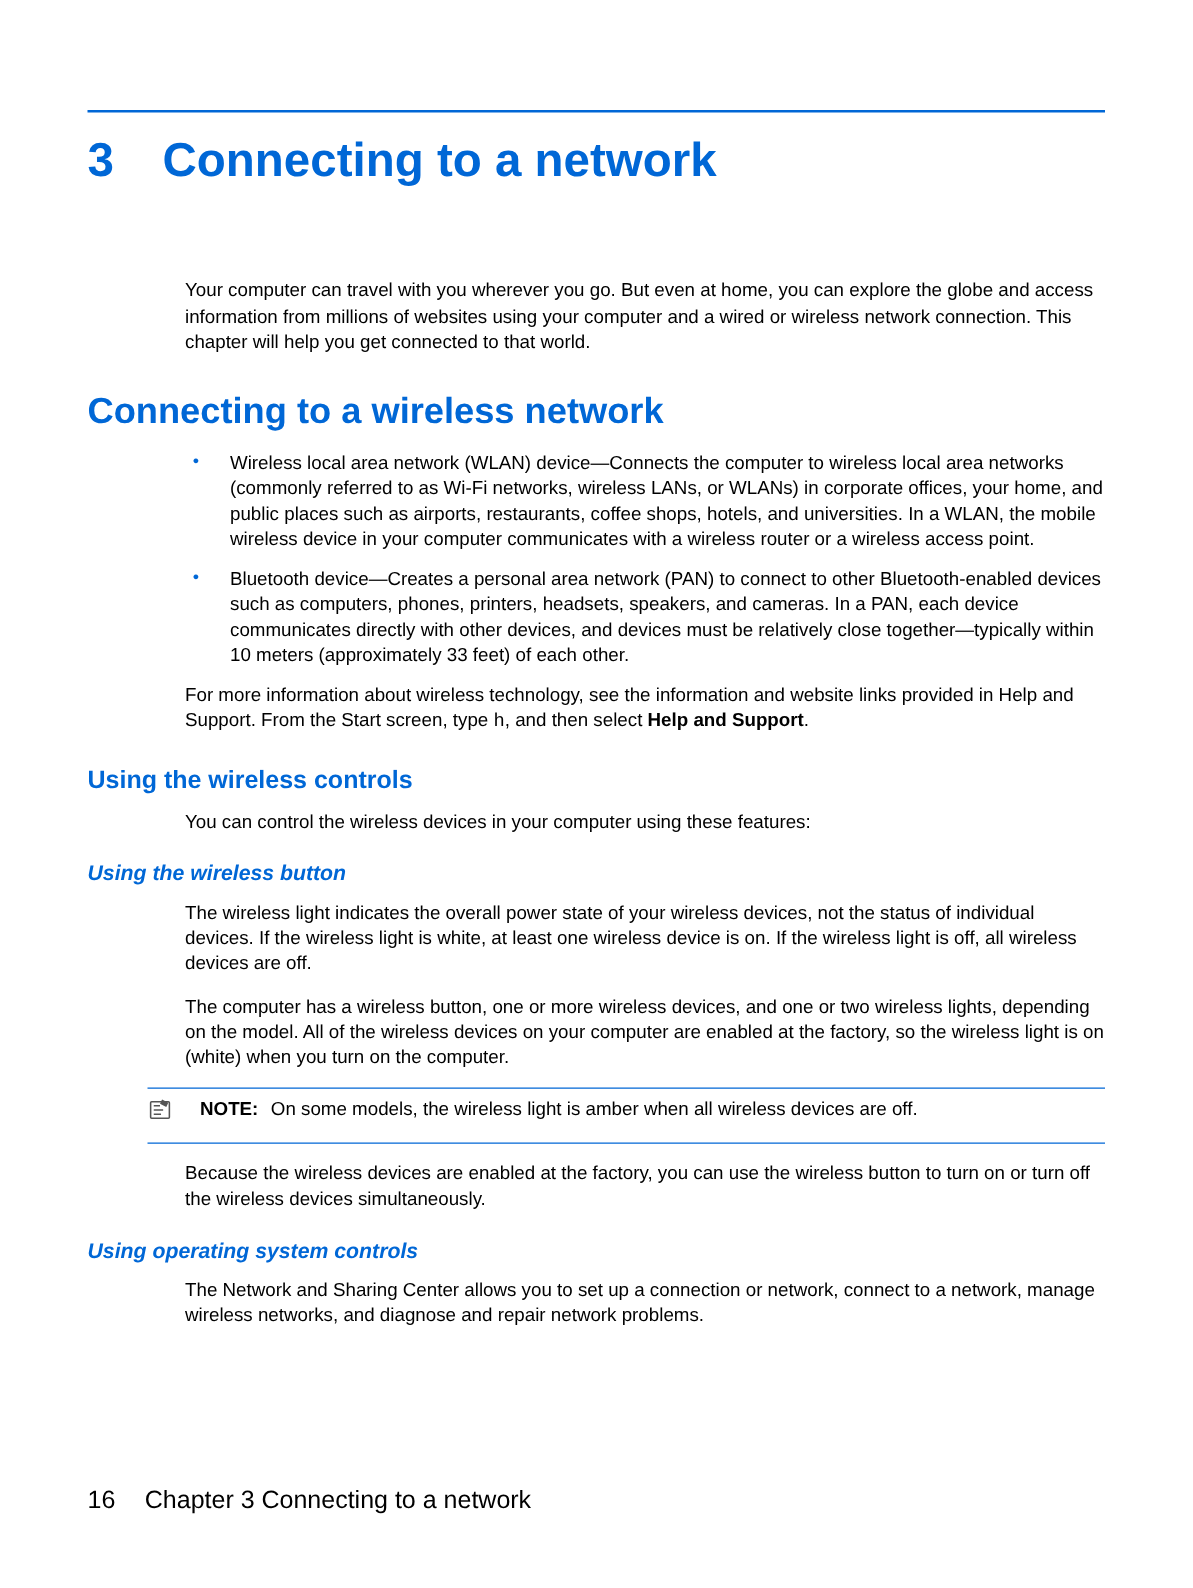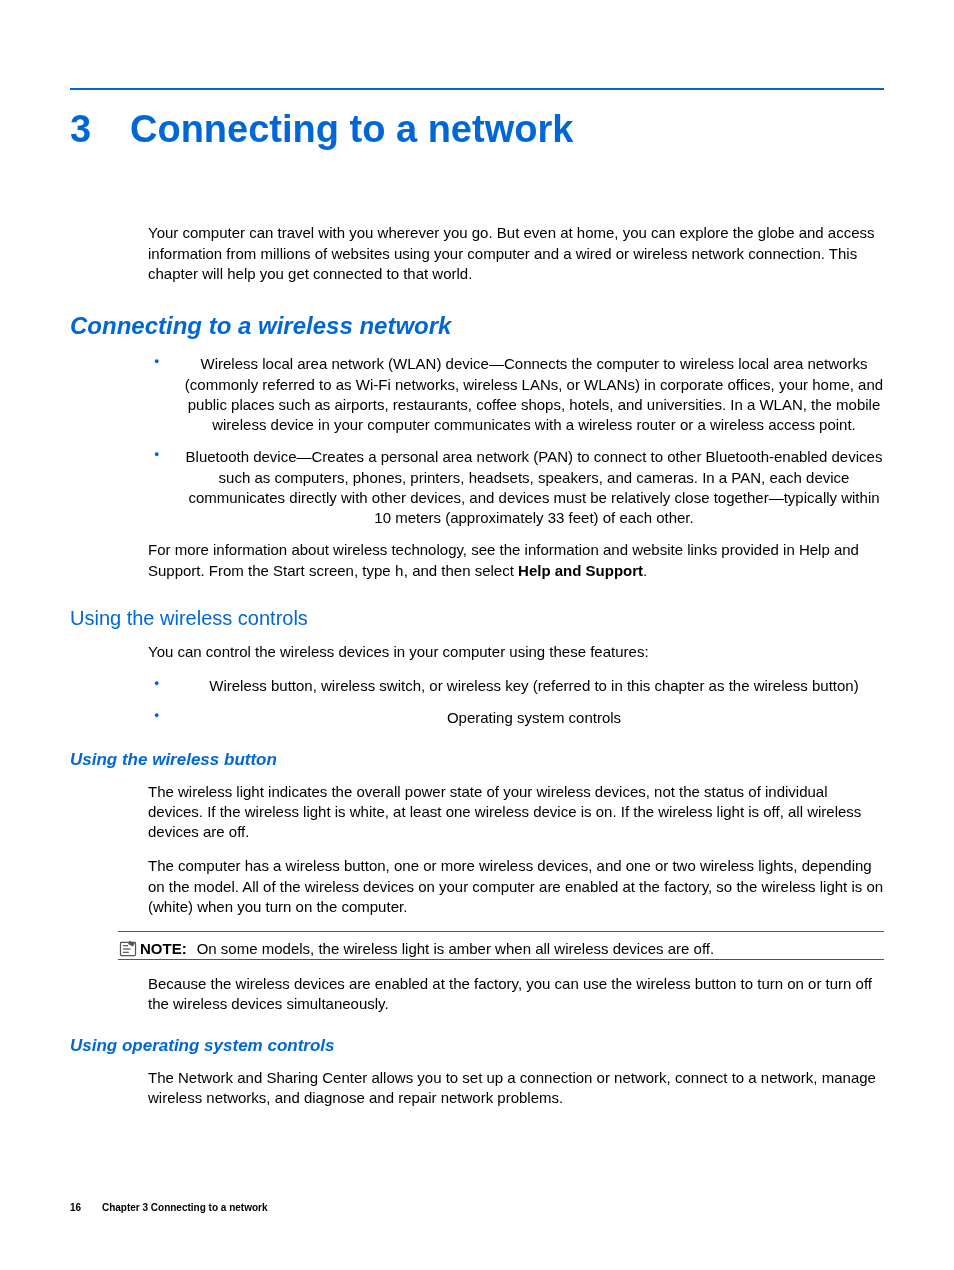--- a/index.html
+++ b/index.html
@@ -35,83 +35,80 @@
       text-align: center;
     }
     .content {
       margin-left: 78px;
     }
     .para {
       margin-bottom: 14px;
     }
     .h2 {
       color: #0067d6;
-      font-size: 24px;
+      font-size: 29px;
       font-weight: bold;
       margin: 26px 0 12px -78px;
-      font-style: italic;
     }
     .h3 {
       color: #0067d6;
       font-size: 20px;
-      font-weight: normal;
+      font-weight: bold;
       margin: 22px 0 10px -78px;
     }
     .h4 {
       color: #0067d6;
       font-size: 17px;
       font-weight: bold;
       margin: 20px 0 10px -78px;
       font-style: italic;
     }
     ul {
       list-style: none;
       margin: 0 0 12px 0;
     }
     ul li {
       position: relative;
       padding-left: 36px;
       margin-bottom: 12px;
-      text-align: center;
     }
     ul li::before {
       content: "●";
       position: absolute;
       left: 6px;
       top: 1px;
       font-size: 9px;
       color: #0067d6;
     }
     .note-block {
       border-top: 1px solid #0067d6;
       border-bottom: 1px solid #0067d6;
-      padding: 6px 0 0 0;
+      padding: 6px 0 16px 0;
       margin: 8px 0 14px -30px;
       display: flex;
       align-items: center;
-      gap: 2px;
+      gap: 22px;
     }
     .note-icon {
       width: 20px;
       height: 20px;
       flex-shrink: 0;
       margin-top: 1px;
     }
     .note-label {
       font-weight: bold;
       margin-right: 10px;
     }
     .mono { font-family: "Courier New", monospace; font-size: 15px; }
     .bold { font-weight: bold; }
     .footer {
       position: absolute;
       bottom: 56px;
       left: 70px;
-      font-size: 10px;
-      font-weight: bold;
+      font-size: 20px;
     }
     .footer-page { margin-right: 18px; }
   </style>
 </head>
 <body>
 
 <div class="chapter-rule"></div>
 <div class="chapter-heading">
   <span class="chapter-number">3</span>
   <span class="chapter-title">Connecting to a network</span>
@@ -125,24 +122,20 @@
   <ul>
     <li>Wireless local area network (WLAN) device—Connects the computer to wireless local area networks (commonly referred to as Wi-Fi networks, wireless LANs, or WLANs) in corporate offices, your home, and public places such as airports, restaurants, coffee shops, hotels, and universities. In a WLAN, the mobile wireless device in your computer communicates with a wireless router or a wireless access point.</li>
     <li>Bluetooth device—Creates a personal area network (PAN) to connect to other Bluetooth-enabled devices such as computers, phones, printers, headsets, speakers, and cameras. In a PAN, each device communicates directly with other devices, and devices must be relatively close together—typically within 10 meters (approximately 33 feet) of each other.</li>
   </ul>
   <p class="para">
     <span>For more information about wireless technology, see the information and website links provided in Help and Support. From the Start screen, type </span><span class="mono">h</span><span>, and then select </span><span class="bold">Help and Support</span><span>.</span>
   </p>
 
   <h3 class="h3">Using the wireless controls</h3>
   <p class="para">You can control the wireless devices in your computer using these features:</p>
-  <ul>
-    <li>Wireless button, wireless switch, or wireless key (referred to in this chapter as the wireless button)</li>
-    <li>Operating system controls</li>
-  </ul>
 
   <h4 class="h4">Using the wireless button</h4>
   <p class="para">The wireless light indicates the overall power state of your wireless devices, not the status of individual devices. If the wireless light is white, at least one wireless device is on. If the wireless light is off, all wireless devices are off.</p>
   <p class="para">The computer has a wireless button, one or more wireless devices, and one or two wireless lights, depending on the model. All of the wireless devices on your computer are enabled at the factory, so the wireless light is on (white) when you turn on the computer.</p>
 
   <div class="note-block">
     <svg class="note-icon" viewBox="0 0 24 24">
       <rect x="3" y="4" width="18" height="16" rx="1" fill="none" stroke="#555" stroke-width="1.5"></rect>
       <line x1="6" y1="8" x2="12" y2="8" stroke="#555" stroke-width="1.5"></line>
       <line x1="6" y1="12" x2="15" y2="12" stroke="#555" stroke-width="1.5"></line>

